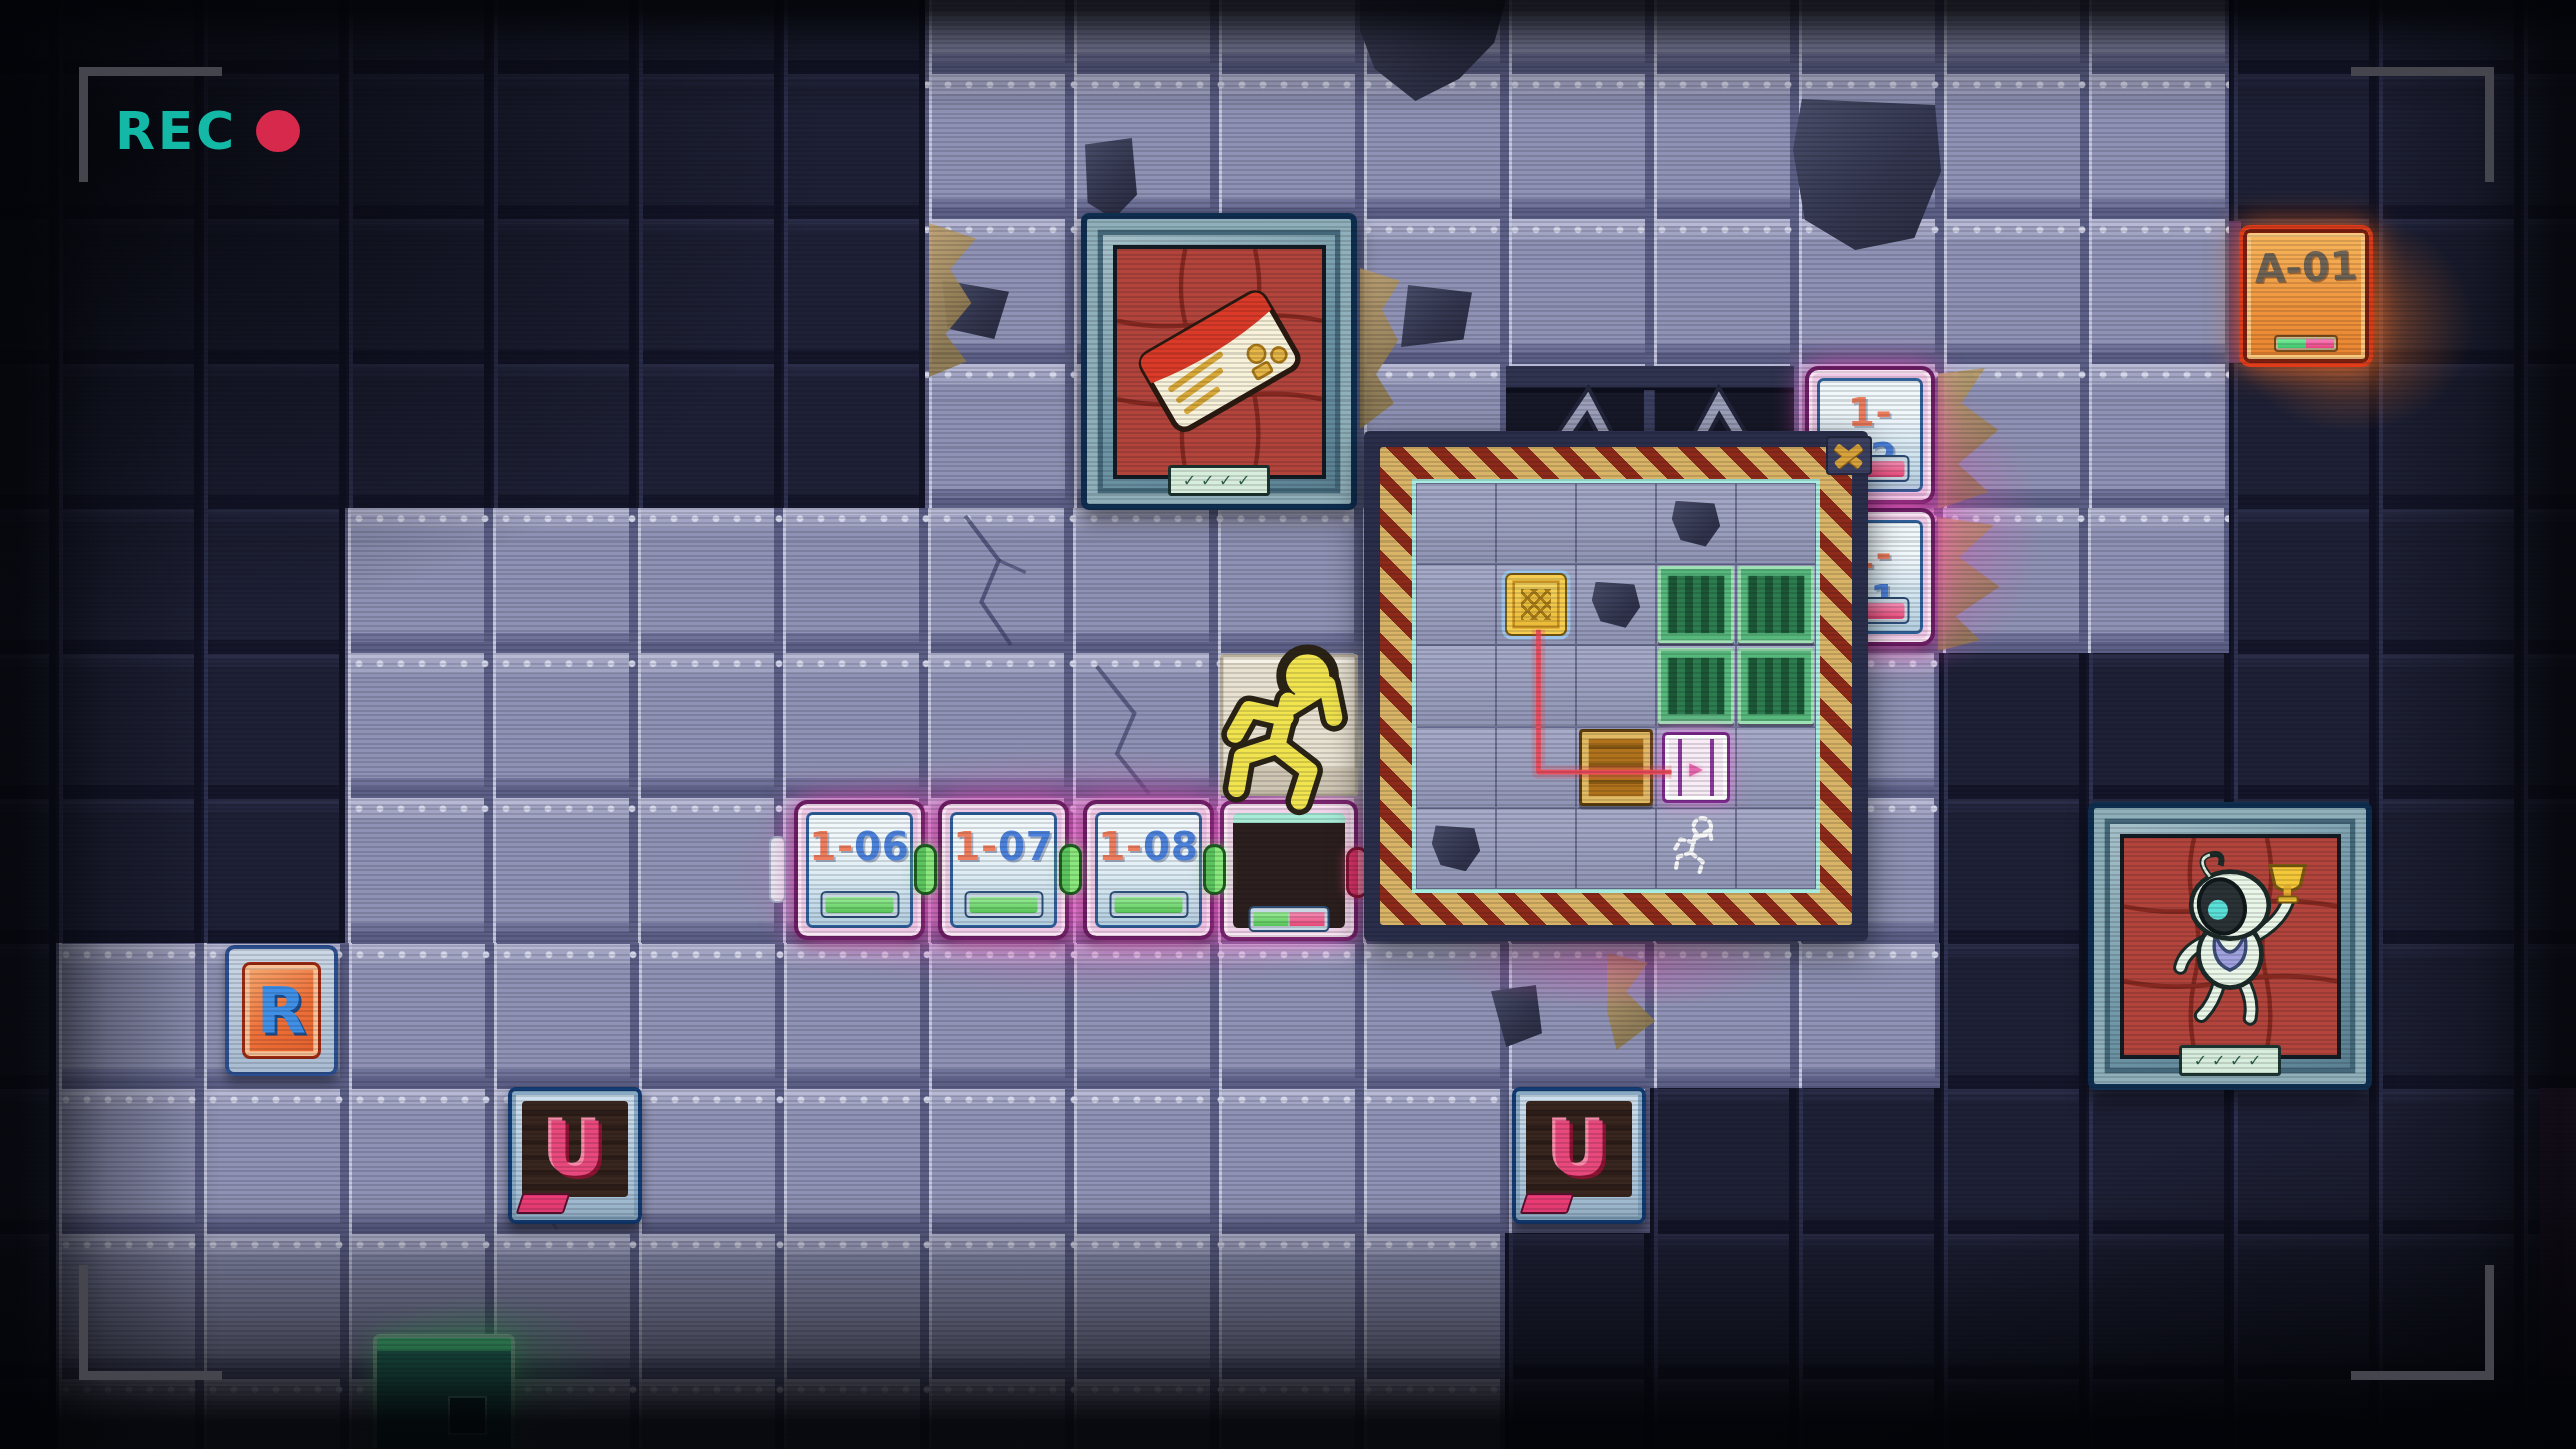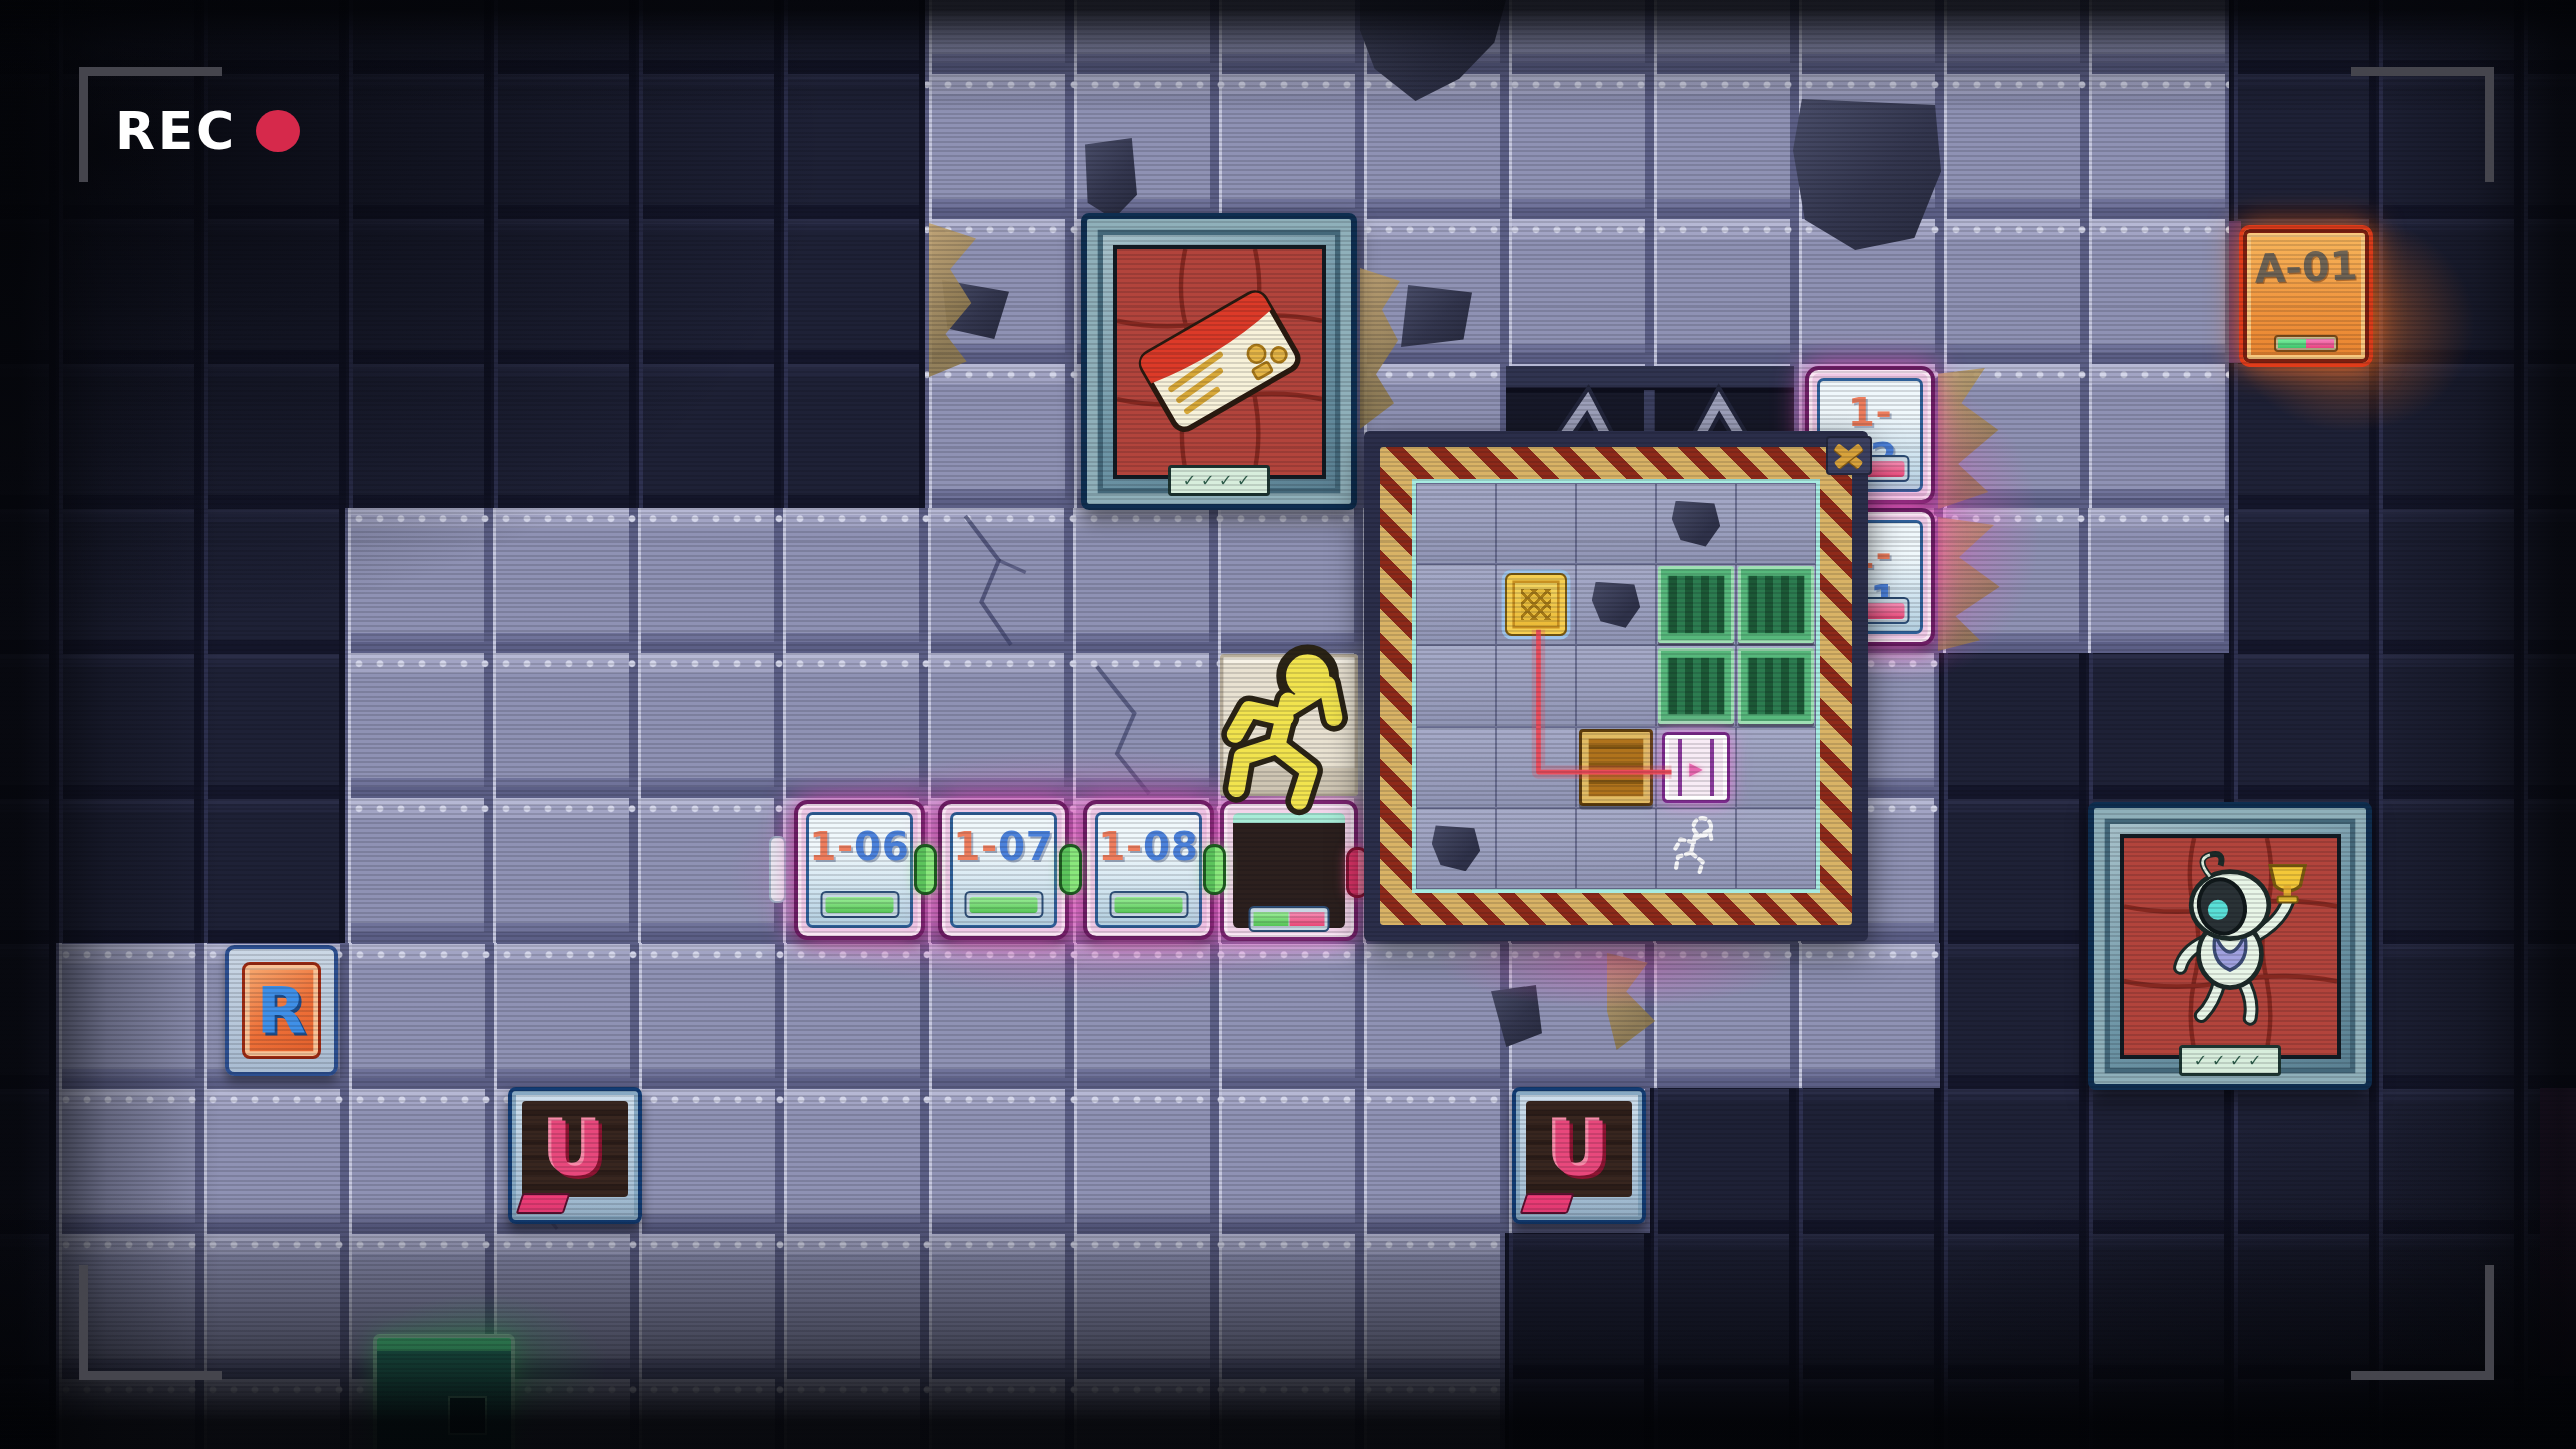--- a/index.html
+++ b/index.html
@@ -132,21 +132,21 @@
     background:#d9a33c;border-radius:2px;box-shadow:0 1.3px 0 #8a5e14;}
   .xbtn:before{transform:rotate(38deg);} .xbtn:after{transform:rotate(-38deg);}
 
   
   .br{position:absolute;width:134px;height:106px;z-index:52;}
   .br.tl{left:79px;top:67px;border-left:9.4px solid #45454d;border-top:9.4px solid #45454d;}
   .br.tr{right:82px;top:67px;border-right:9.4px solid #45454d;border-top:9.4px solid #45454d;}
   .br.bl{left:79px;bottom:69px;border-left:9.4px solid #45454d;border-bottom:9.4px solid #45454d;}
   .br.brc{right:82px;bottom:69px;border-right:9.4px solid #45454d;border-bottom:9.4px solid #45454d;}
   .rec{position:absolute;left:115px;top:101px;display:flex;align-items:center;gap:19px;z-index:52;}
-  .rec .txt{font-weight:bold;font-size:52px;letter-spacing:2.7px;color:#ffffff;}
+  .rec .txt{font-weight:bold;font-size:52px;letter-spacing:2.7px;color:#14b8a6;}
   .rec .dot{width:44px;height:42px;border-radius:50%;background:#d6294b;}
 
   .vignette{position:absolute;inset:0;z-index:40;pointer-events:none;
     background:
       linear-gradient(180deg,rgba(2,3,6,.85) 0 9.4px,rgba(2,3,6,.35) 47px,rgba(0,0,0,0) 114px),
       linear-gradient(0deg,rgba(2,3,6,.95) 0 27px,rgba(2,3,6,.55) 101px,rgba(0,0,0,0) 255px),
       linear-gradient(90deg,rgba(2,3,6,.8) 0 20px,rgba(2,3,6,.3) 107px,rgba(0,0,0,0) 221px),
       linear-gradient(270deg,rgba(2,3,6,.8) 0 17.4px,rgba(2,3,6,.3) 101px,rgba(0,0,0,0) 215px),
       radial-gradient(ellipse 1006px 671px at 4% 10%,rgba(4,5,10,.88),rgba(0,0,0,0) 72%),
       radial-gradient(ellipse 805px 470px at 96% 100%,rgba(4,5,10,.7),rgba(0,0,0,0) 75%),

